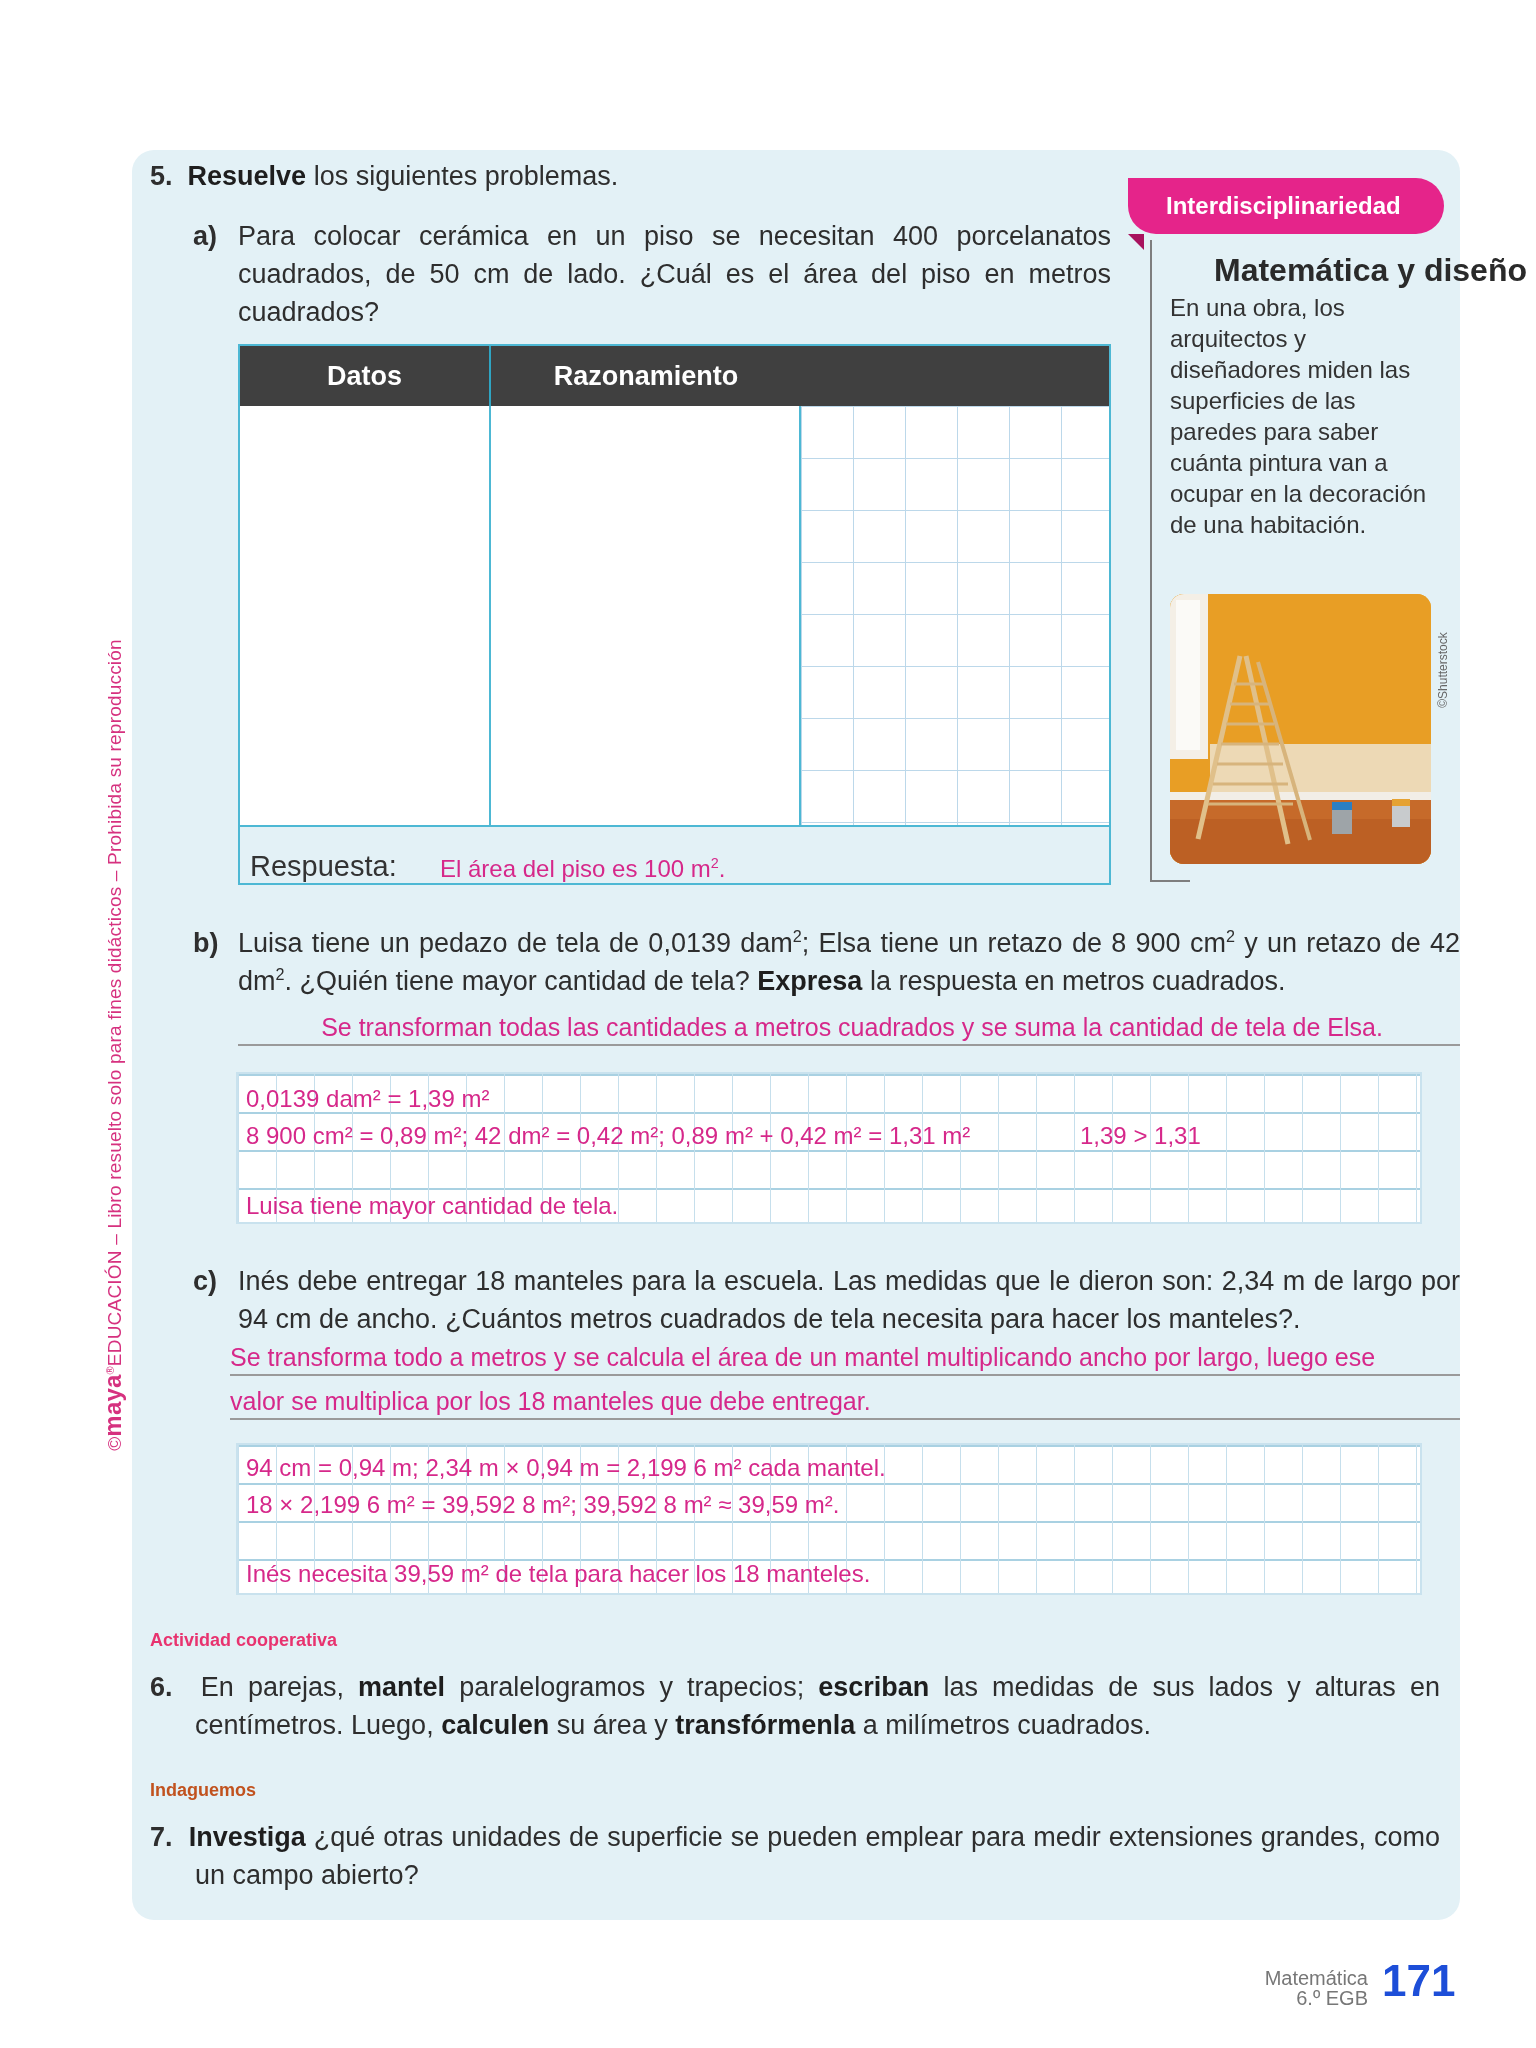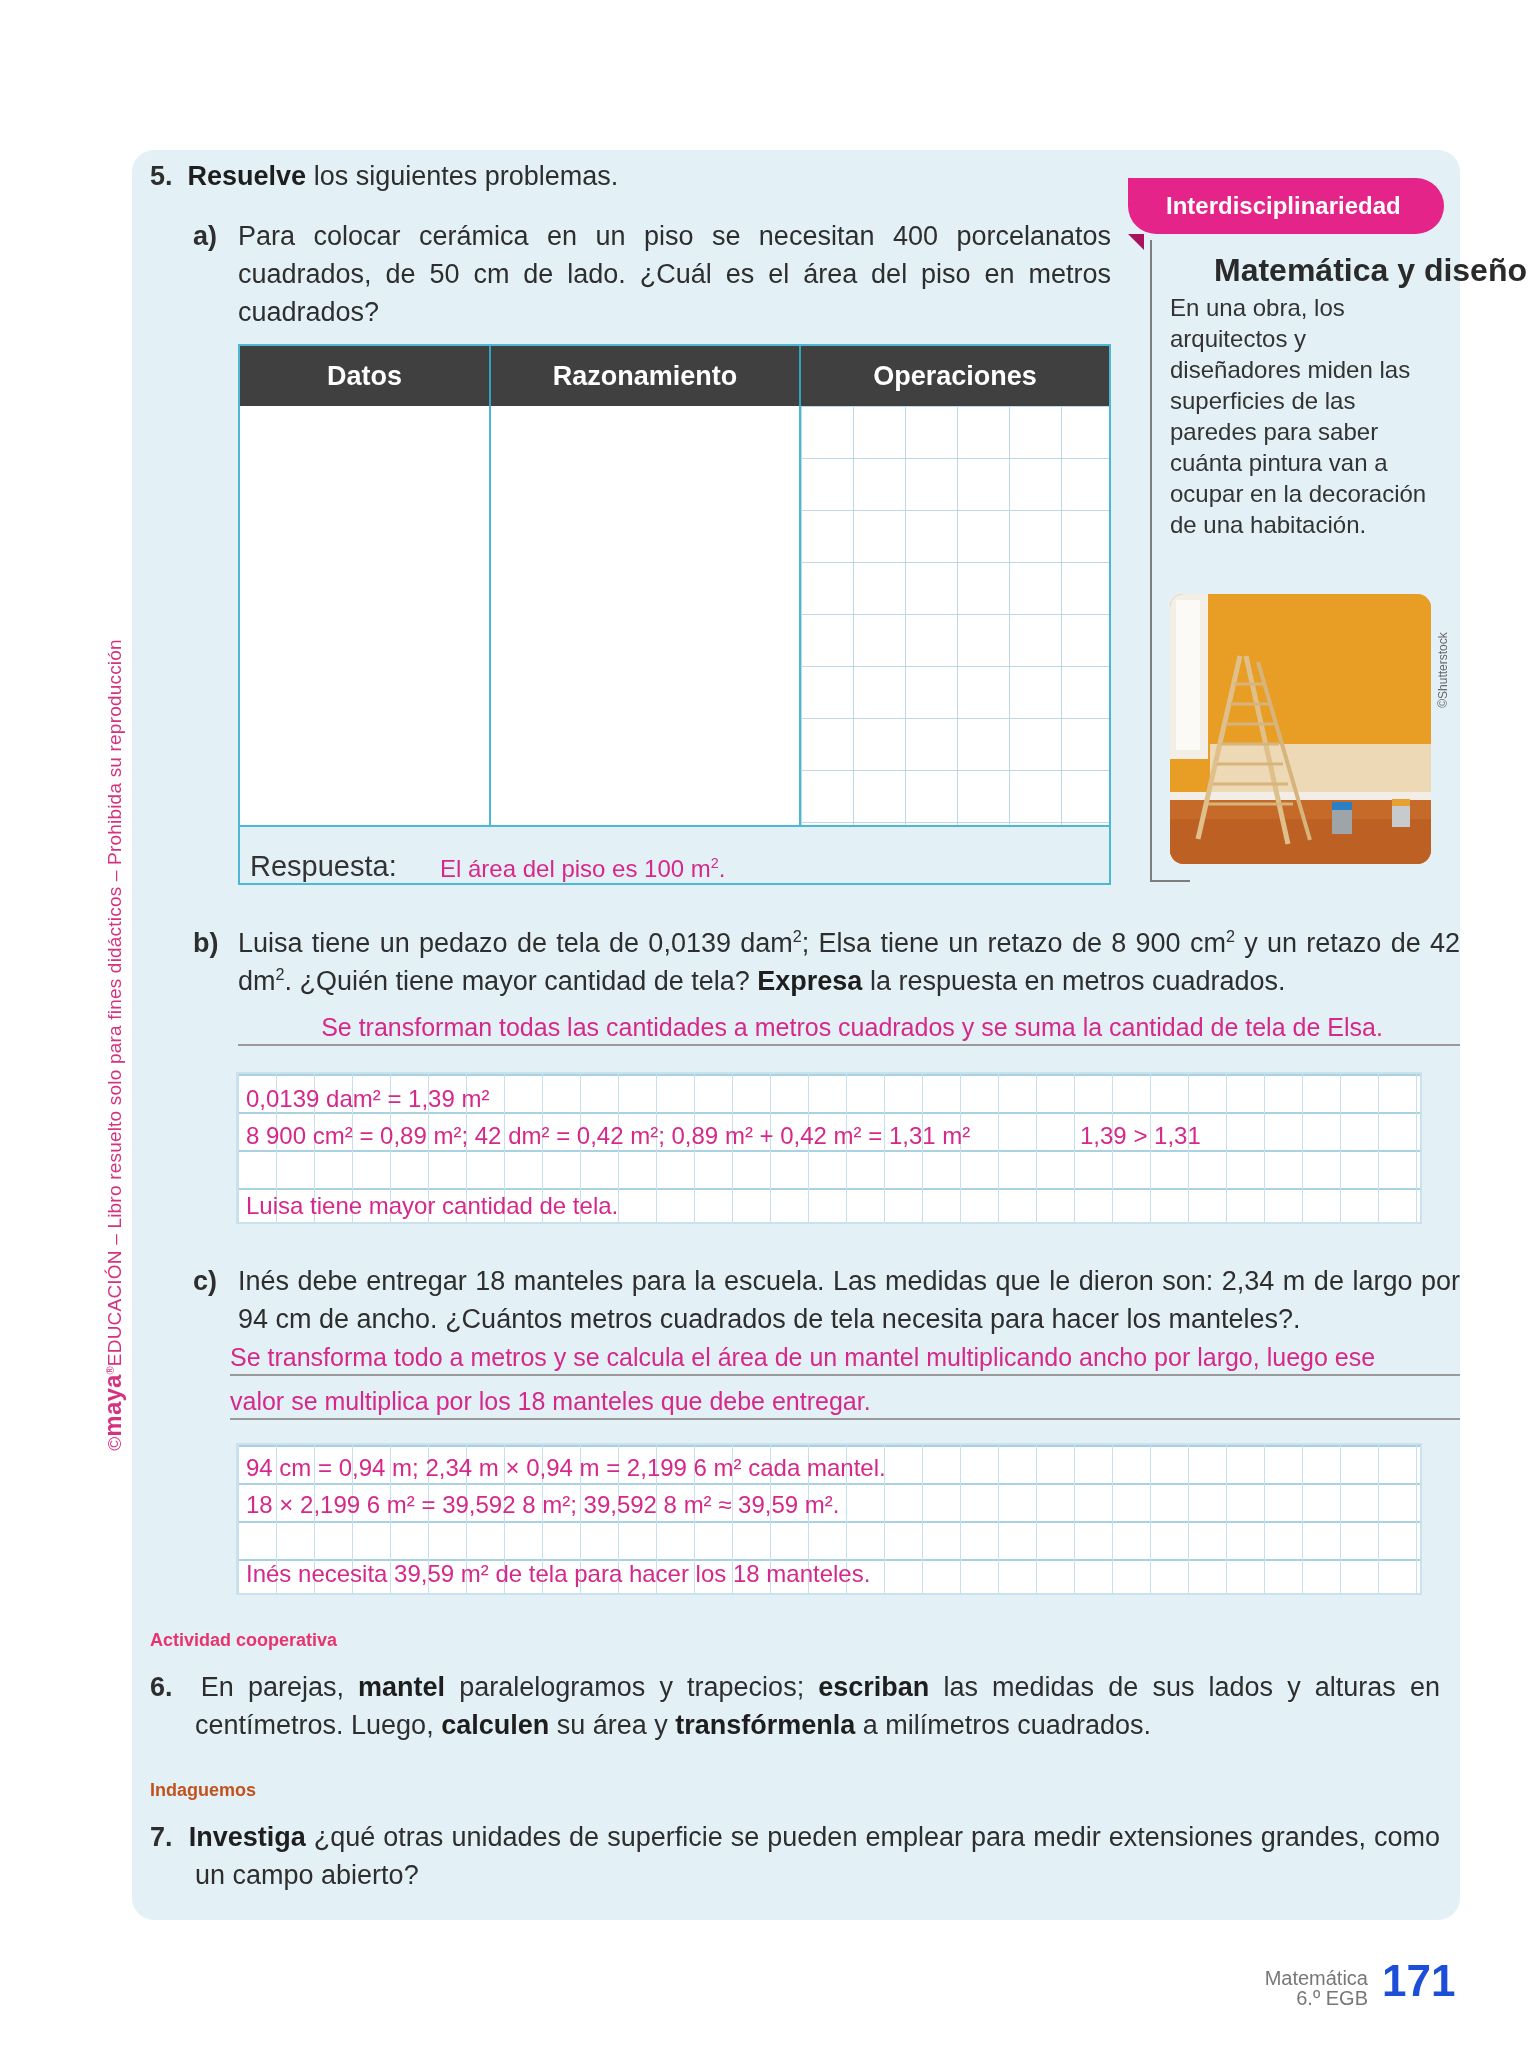--- a/index.html
+++ b/index.html
@@ -73,21 +73,20 @@
   <span class="num">5.</span>&nbsp;&nbsp;<b>Resuelve</b><span> los siguientes problemas.</span>
 </div>
 
 <div class="txt" style="left:193px; top:217px;"><span class="num">a)</span></div>
 <div class="txt justify" style="left:238px; top:217px; width:873px;">Para colocar cerámica en un piso se necesitan 400 porcelanatos cuadrados, de 50 cm de lado. ¿Cuál es el área del piso en metros cuadrados?</div>
 
 <div class="tbl">
   <div class="head">
     <div class="col1">Datos</div>
     <div class="col2">Razonamiento</div>
-    <div class="col3">Operaciones</div>
   </div>
   <div class="body">
     <div class="col1"></div>
     <div class="col2"></div>
     <div class="col3 grid-cell"></div>
   </div>
   <div class="resp">
     <span class="lbl">Respuesta:</span>
     <span class="val"><span>El área del piso es 100 m</span><sup>2</sup><span>.</span></span>
   </div>

